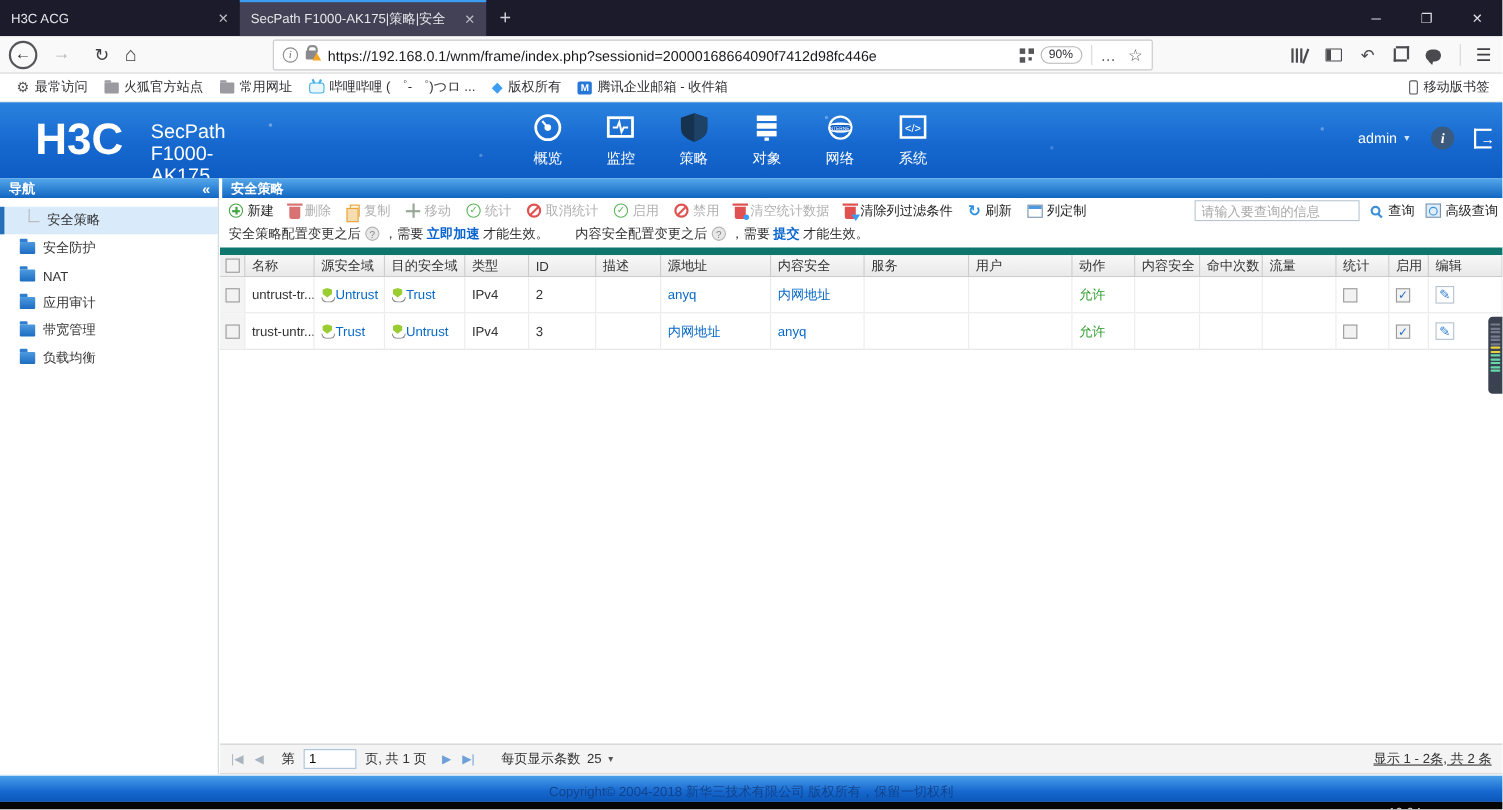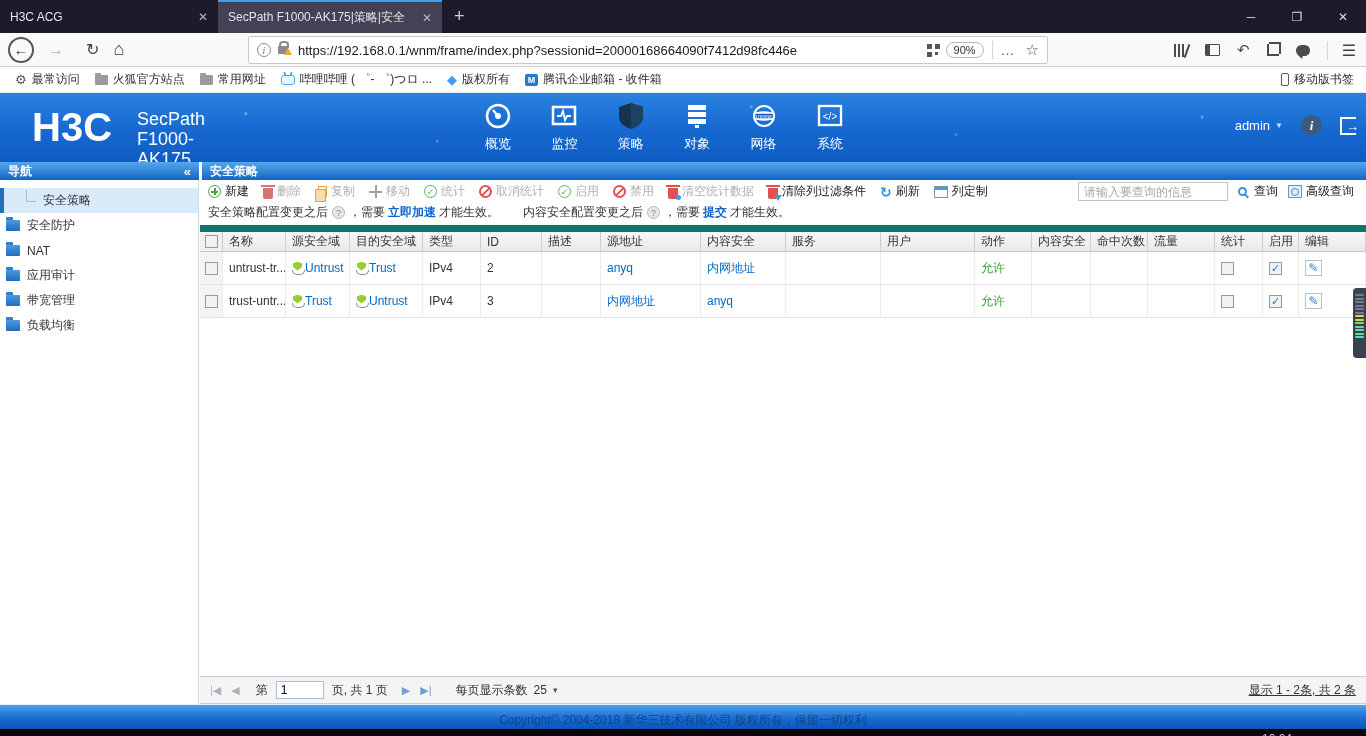--- a/index.html
+++ b/index.html
@@ -88,32 +88,32 @@
 
   
   .subheader-left { position:absolute; top:162px; left:0; width:199px; height:18px;
     background:linear-gradient(180deg,#55a7eb,#1166c2); color:#fff; font-weight:bold; display:flex; align-items:center; padding:0 8px; }
   .subheader-left .collapse { margin-left:auto; font-weight:bold; font-size:13px; cursor:pointer; }
   .subheader-right { position:absolute; top:162px; left:202px; right:0; height:18px;
     background:linear-gradient(180deg,#55a7eb,#1166c2); color:#fff; font-weight:bold; display:flex; align-items:center; padding:0 8px; }
 
   
   .sidebar { position:absolute; top:180px; left:0; width:199px; bottom:32px; background:#fff; border-right:1px solid #cfd8e2; }
-  .side-item { height:25px; display:flex; align-items:center; padding-left:6px; gap:7px; cursor:pointer; color:#333; }
+  .side-item { height:25px; display:flex; align-items:center; padding-left:18px; gap:7px; cursor:pointer; color:#333; }
   .side-item.selected { background:#d9eafa; border-left:4px solid #2470b8; padding-left:14px; }
   .tree-elbow { width:10px; height:12px; border-left:1px solid #b8b8b8; border-bottom:1px solid #b8b8b8; margin-top:-10px; margin-left:8px; }
   .folder-b { width:14px; height:11px; background:linear-gradient(180deg,#4d9ae0,#1d6cc0); border-radius:1px; position:relative; }
   .folder-b:before { content:""; position:absolute; top:-3px; left:0; width:7px; height:3px; background:#2f7fd0; border-radius:1px 1px 0 0; }
 
   
   .content { position:absolute; top:180px; left:200px; right:0; bottom:32px; background:#fff; }
   .toolbar { height:23px; display:flex; align-items:center; padding-left:8px; gap:0; }
   .tb-btn { display:flex; align-items:center; gap:4px; margin-right:14px; white-space:nowrap; cursor:pointer; color:#222; }
   .tb-btn.disabled { color:#b0b0b0; cursor:default; }
-  .tb-search { margin-left:auto; display:flex; align-items:center; margin-right:12px; gap:10px; }
+  .tb-search { margin-left:auto; display:flex; align-items:center; margin-right:4px; gap:10px; }
   .search-input { width:150px; height:19px; border:1px solid #b9c6d2; padding:0 5px; font-size:12px; color:#333; }
   .search-input::placeholder { color:#a8a8a8; }
 
   
   .ic-plus { width:13px; height:13px; border:1.5px solid #45a545; border-radius:50%; position:relative; }
   .ic-plus:before,.ic-plus:after { content:""; position:absolute; background:#45a545; }
   .ic-plus:before { left:2px; right:2px; top:4.5px; height:2px; }
   .ic-plus:after { top:2px; bottom:2px; left:4.5px; width:2px; }
   .ic-trash { width:10px; height:11px; background:#d97373; border-radius:0 0 2px 2px; position:relative; margin-top:3px; }
   .ic-trash:before { content:""; position:absolute; top:-3px; left:-2px; right:-2px; height:2px; background:#d97373; }

